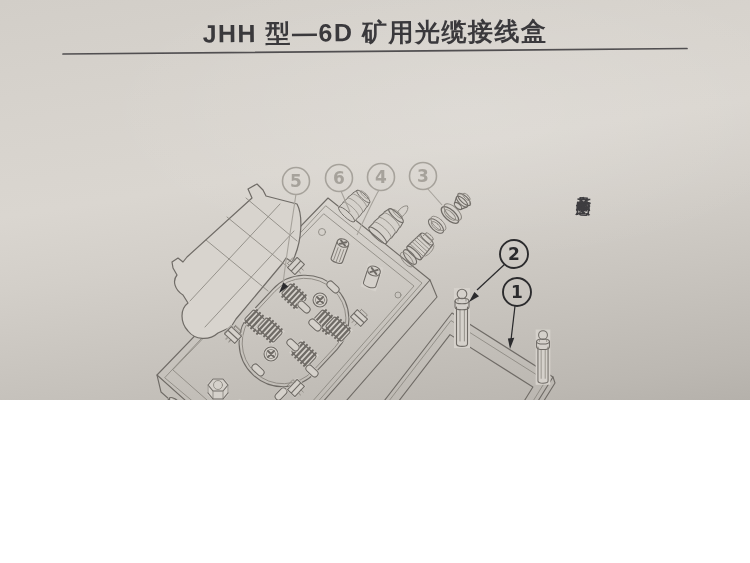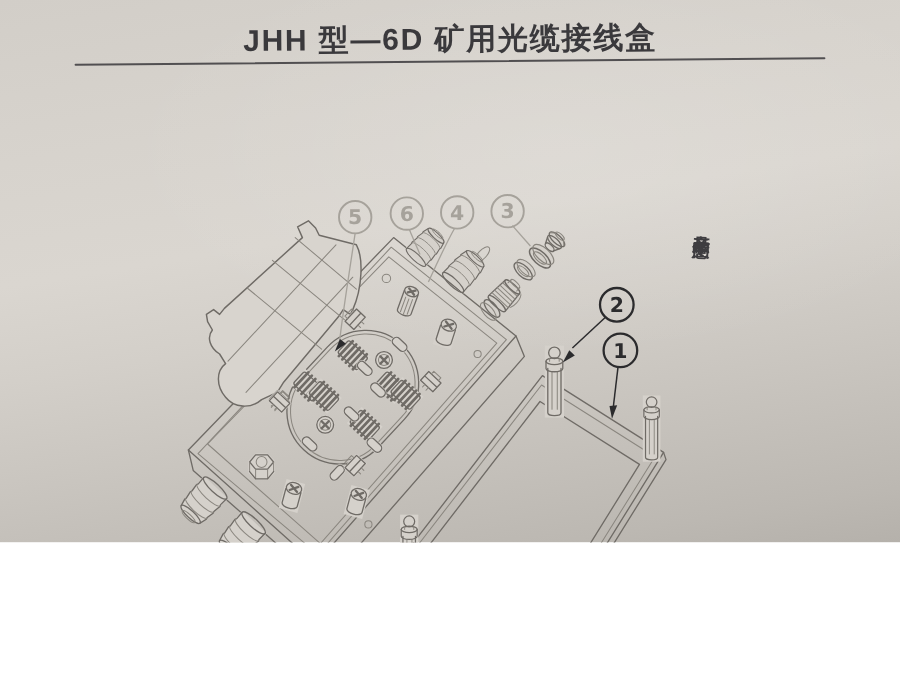--- a/index.html
+++ b/index.html
@@ -1,21 +1,21 @@
 <!DOCTYPE html>
 <html style="--paper-fill: #d5d1cb; --flap-fill: #d8d4ce; --ink-title: #3a393c; --underline: #514f51; --line-main: #6f6b66; --line-soft: #8a867f; --line-faint: #a6a29b; --line-dark: #2b2b2d;"><head>
 <meta charset="utf-8">
 <style>
   :root{
     --paper-fill:#d5d1cb; --flap-fill:#d8d4ce; --ink-title:#3a393c; --underline:#514f51;
     --line-main:#6f6b66; --line-soft:#8a867f; --line-faint:#a6a29b; --line-dark:#2b2b2d;
   }
   html,body{margin:0;padding:0;}
   body{width:750px;height:563px;overflow:hidden;font-family:"Liberation Sans",sans-serif;}
-  .stage{position:relative;width:750px;height:452px;overflow:hidden;}
+  .stage{position:relative;width:750px;height:400px;overflow:hidden;}
   .paper{position:absolute;inset:0;
     background:
       radial-gradient(90% 70% at 62% 28%, rgba(255,255,255,0.13), rgba(255,255,255,0) 55%),
       linear-gradient(171deg,#d2cec8 0%,#d7d3cd 24%,#dad6d0 42%,#d3cfc9 56%,#c9c5bf 72%,#bcb8b2 92%,#b5b1ab 100%);
   }
   .title{position:absolute;left:0;right:0;top:16px;text-align:center;
     font-weight:700;font-size:25px;letter-spacing:1.5px;color:var(--ink-title);
     transform:rotate(-0.5deg);}
   .caption{position:absolute;left:574px;top:184px;writing-mode:vertical-rl;
     font-weight:600;font-size:14.5px;letter-spacing:1.5px;color:#3e3d40;transform:rotate(2.2deg);}

